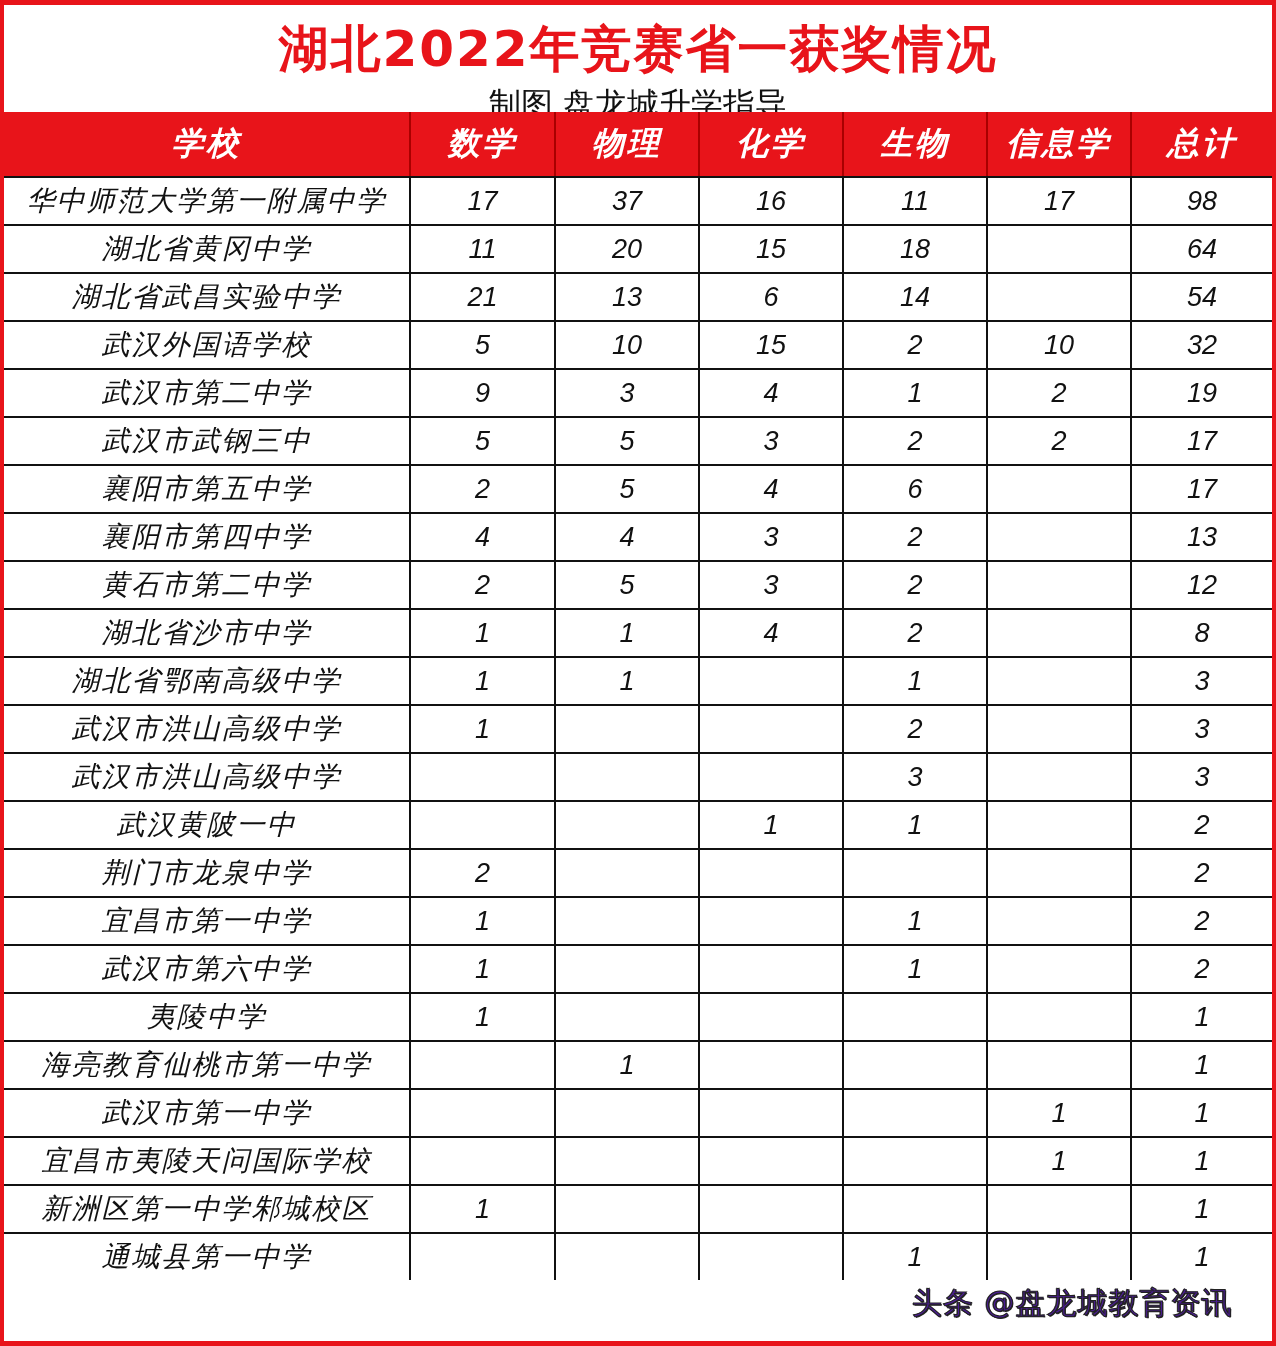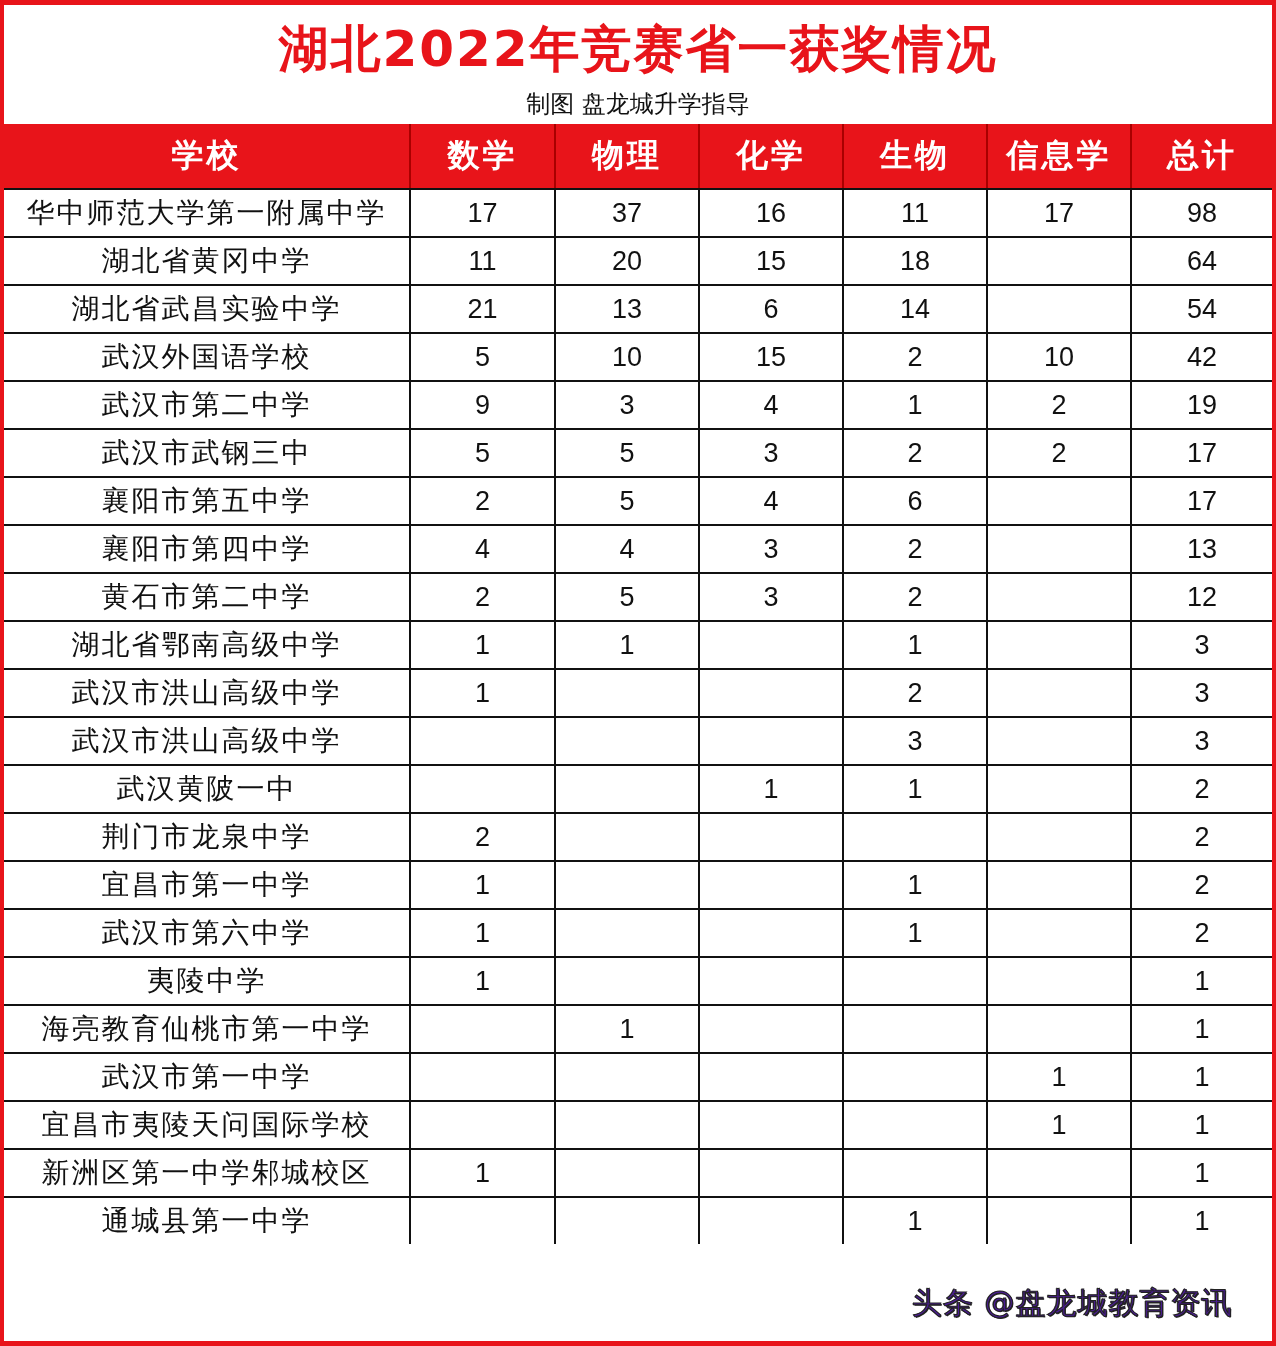--- a/index.html
+++ b/index.html
@@ -4,22 +4,22 @@
   <style>
     html, body { margin: 0; padding: 0; background: #ffffff; }
     body { width: 1276px; height: 1346px; position: relative; overflow: hidden;
            font-family: "DejaVu Sans", "Liberation Sans", sans-serif; }
     .frame { position: absolute; left: 0; top: 0; width: 1276px; height: 1346px;
              box-sizing: border-box; border: 4px solid #e8141a; border-top-width: 5px; border-bottom-width: 5px; }
     .title-block { position: absolute; left: 4px; top: 5px; width: 1268px; height: 123px; background: #fff; }
     .title { position: absolute; left: 0; right: 0; top: 14px; text-align: center;
              color: #e8141a; font-size: 50px; font-weight: bold; letter-spacing: 2px; line-height: 60px; }
     .subtitle { position: absolute; left: 0; right: 0; top: 82px; text-align: center;
-                color: #111; font-size: 24px; line-height: 34px; }
-    table.grid { position: absolute; left: 4px; top: 124px; border-collapse: collapse; table-layout: fixed; }
+                color: #111; font-size: 32px; line-height: 34px; }
+    table.grid { position: absolute; left: 4px; top: 112px; border-collapse: collapse; table-layout: fixed; font-style: italic; }
     table.grid th { background: #e8141a; color: #fff; font-weight: bold; font-size: 32px;
                     height: 64px; padding: 0; border-right: 2px solid #a00; border-bottom: 2px solid #111;
                     text-align: center; letter-spacing: 3px; }
     table.grid th:last-child { border-right: none; margin-top: 36px; }
     table.grid td { height: 46px; padding: 0; border: 2px solid #111; text-align: center;
                     font-size: 27px; color: #111; font-family: "Liberation Sans", sans-serif; }
     table.grid td.school { font-family: "DejaVu Sans", sans-serif; font-size: 28px; letter-spacing: 2px; border-left: none; }
     table.grid td:last-child { border-right: none; }
     table.grid tr:last-child td { border-bottom: none; }
     .watermark { position: absolute; left: 912px; top: 1283px; font-size: 30px; color: #4c1d95;
@@ -84,21 +84,21 @@
         <td></td>
         <td>54</td>
       </tr>
       <tr>
         <td class="school">武汉外国语学校</td>
         <td>5</td>
         <td>10</td>
         <td>15</td>
         <td>2</td>
         <td>10</td>
-        <td>42</td>
+        <td>32</td>
       </tr>
       <tr>
         <td class="school">武汉市第二中学</td>
         <td>9</td>
         <td>3</td>
         <td>4</td>
         <td>1</td>
         <td>2</td>
         <td>19</td>
       </tr>
@@ -132,20 +132,29 @@
       <tr>
         <td class="school">黄石市第二中学</td>
         <td>2</td>
         <td>5</td>
         <td>3</td>
         <td>2</td>
         <td></td>
         <td>12</td>
       </tr>
       <tr>
+        <td class="school">湖北省沙市中学</td>
+        <td>1</td>
+        <td>1</td>
+        <td>4</td>
+        <td>2</td>
+        <td></td>
+        <td>8</td>
+      </tr>
+      <tr>
         <td class="school">湖北省鄂南高级中学</td>
         <td>1</td>
         <td>1</td>
         <td></td>
         <td>1</td>
         <td></td>
         <td>3</td>
       </tr>
       <tr>
         <td class="school">武汉市洪山高级中学</td>

